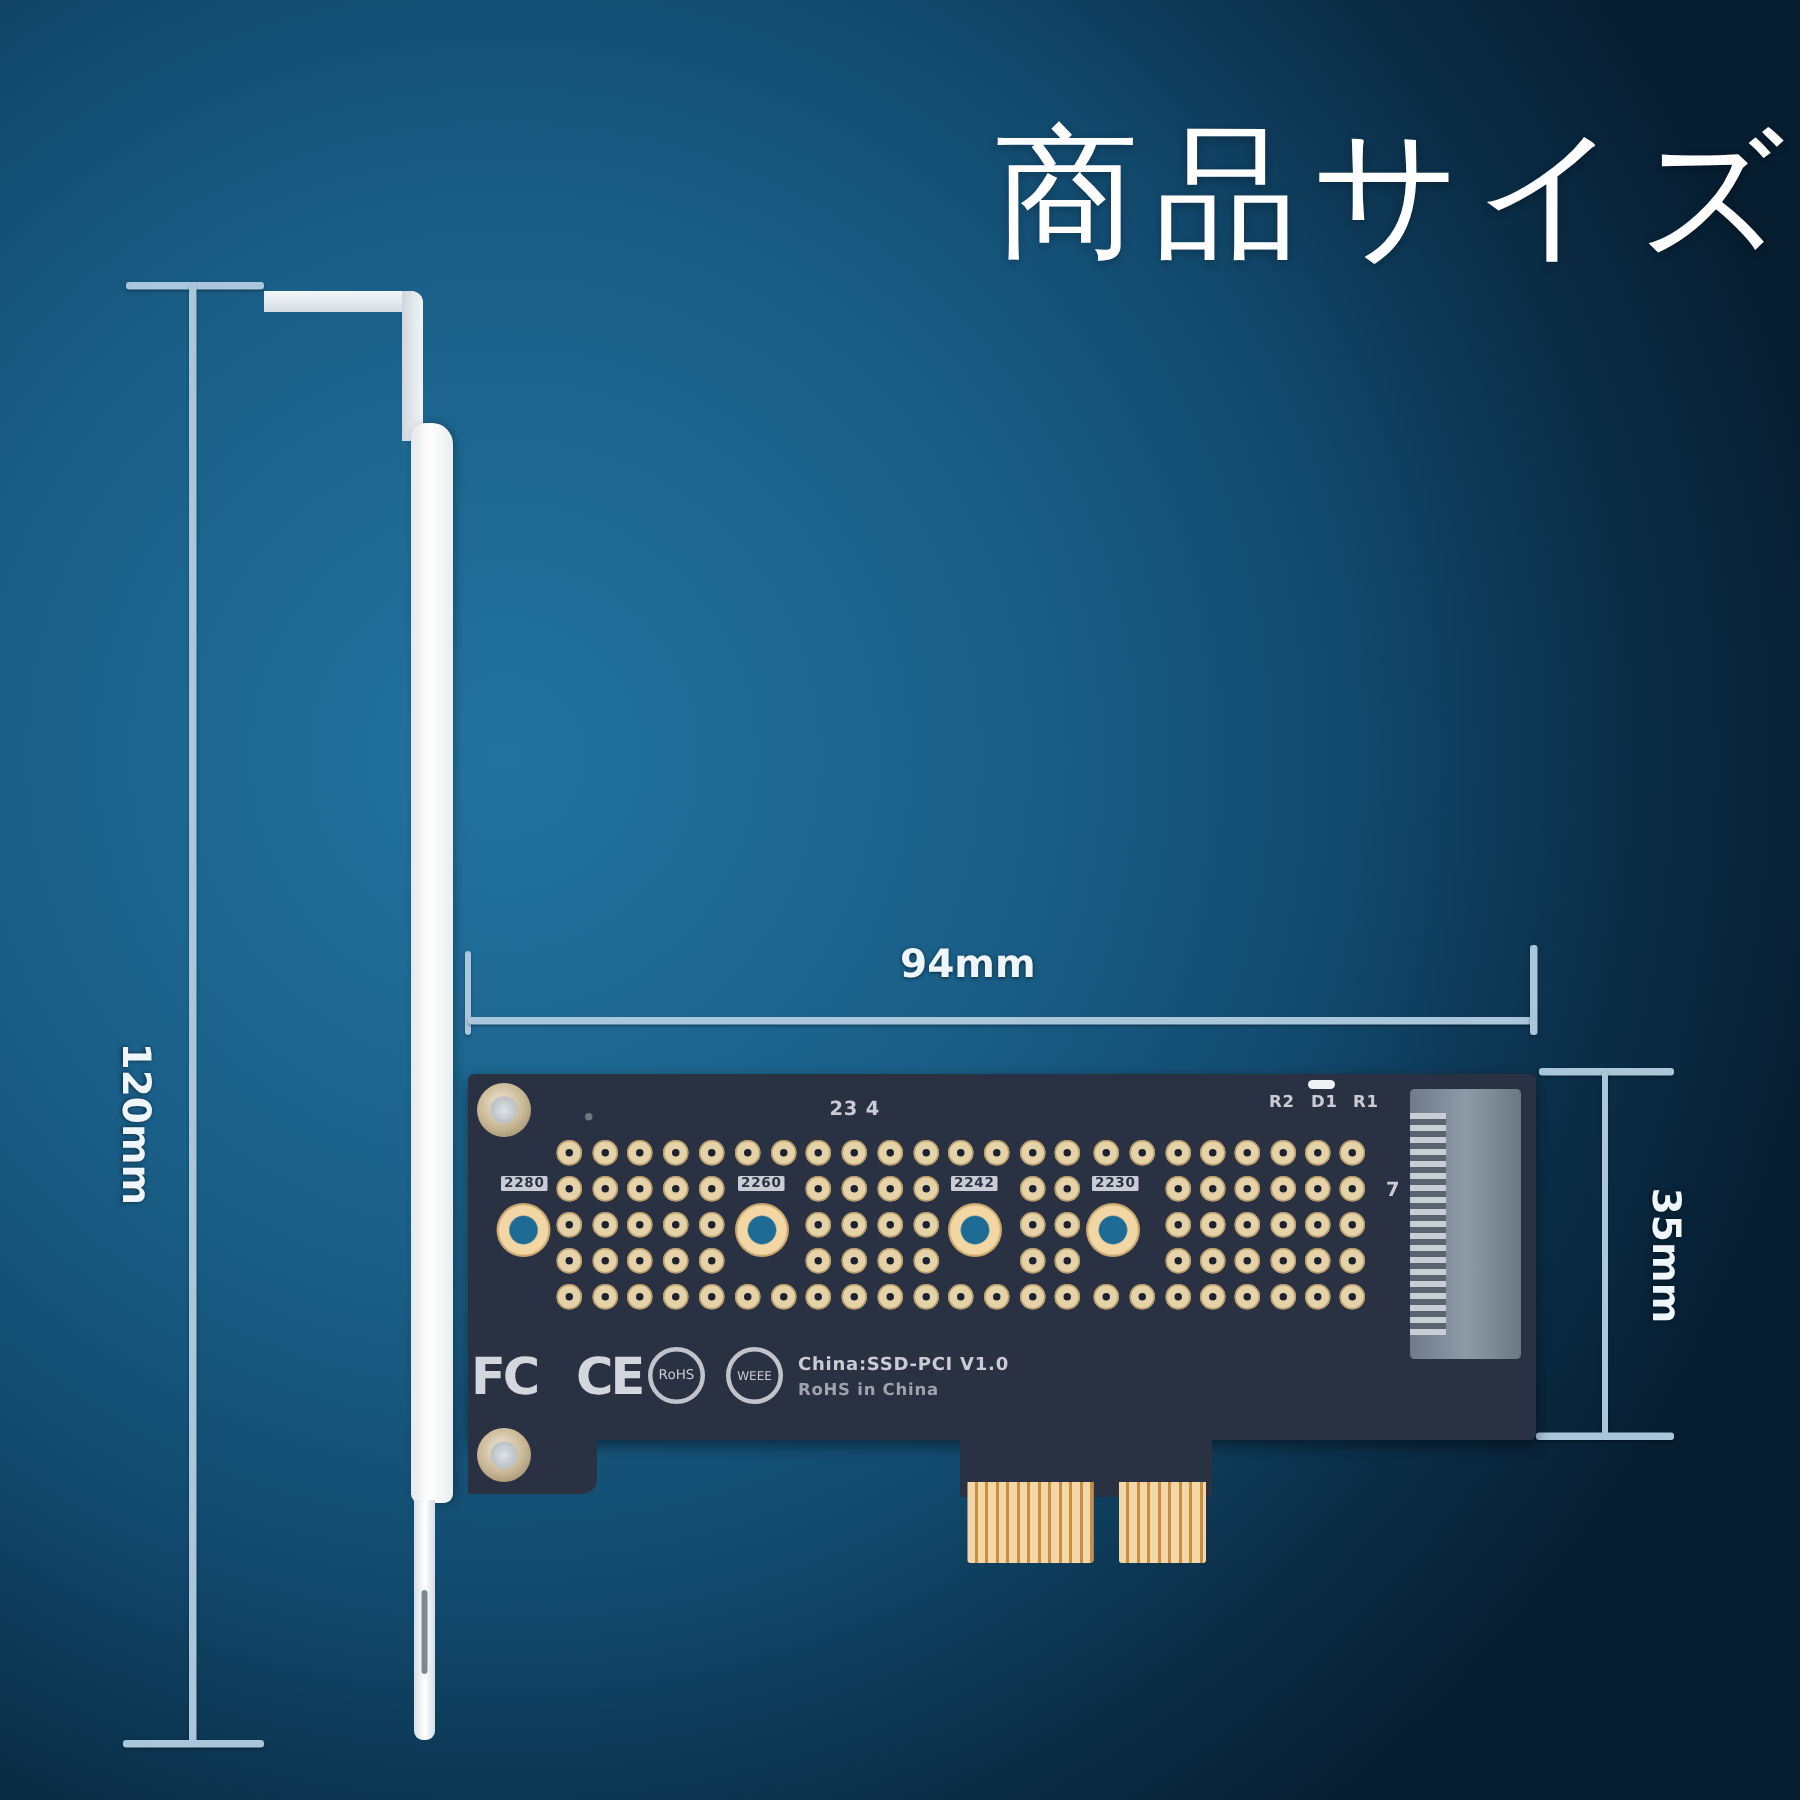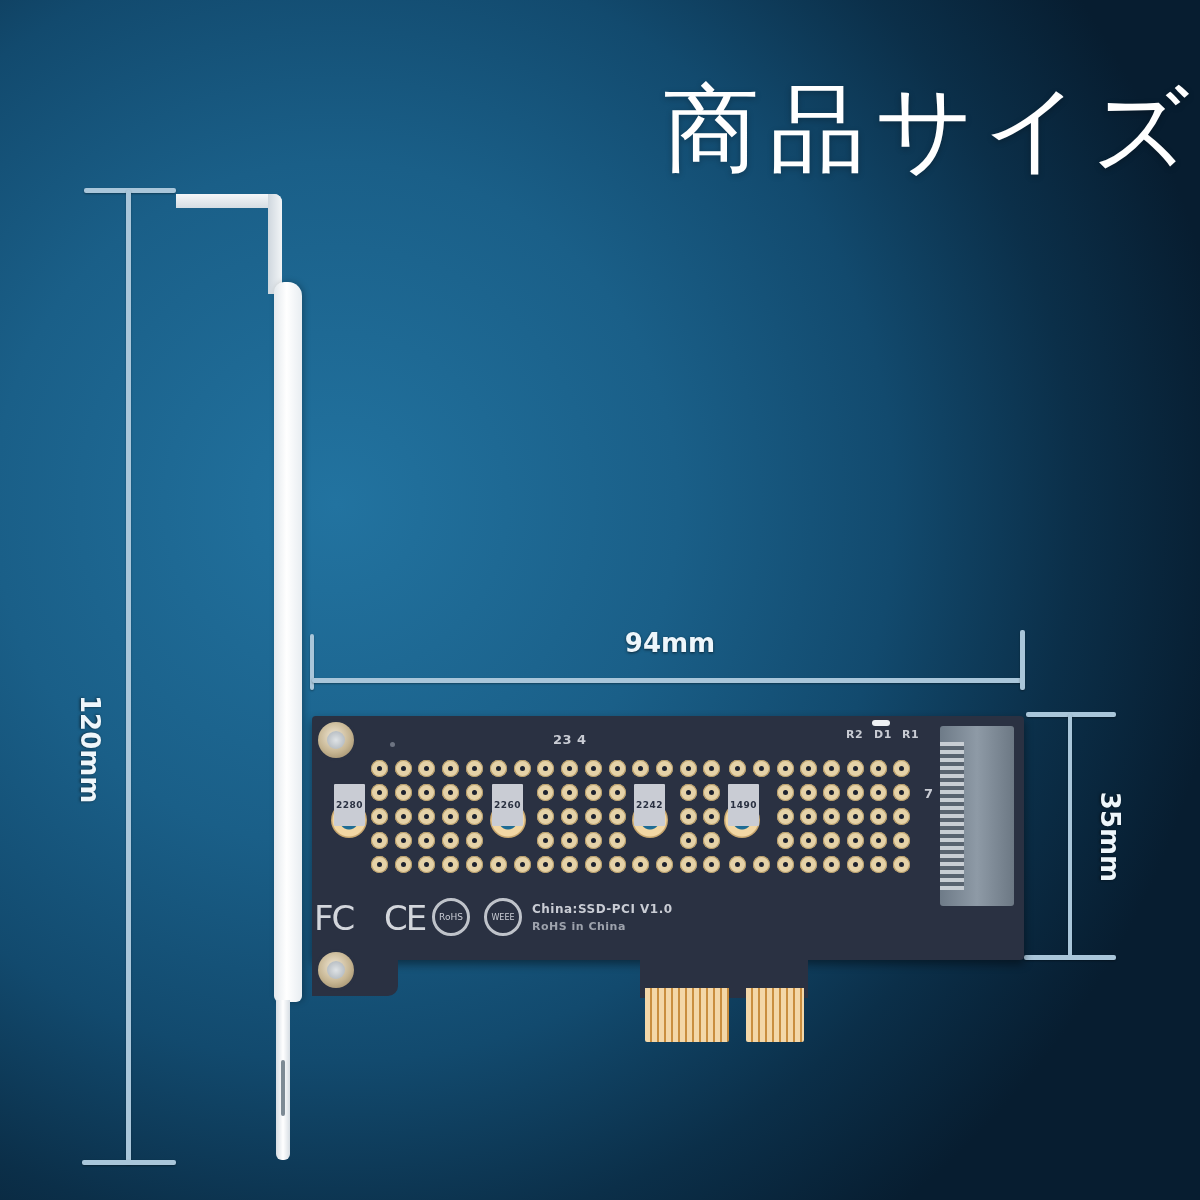--- a/index.html
+++ b/index.html
@@ -76,21 +76,21 @@
       width: 36px; height: 36px; border-radius: 50%;
       background: radial-gradient(circle at 45% 40%, #f1e8d6 0%, #c6b592 55%, #8e7c5b 100%);
       box-shadow: 0 0 0 3px #2a3142;
     }
     .screw::after {
       content: ""; position: absolute; left: 9px; top: 9px; width: 18px; height: 18px; border-radius: 50%;
       background: radial-gradient(circle, #dfe3e6 0%, #a9b0b6 100%);
     }
 
     .silk { color: #c9ccd4; font-size: 11px; font-weight: 700; letter-spacing: 0.5px; white-space: nowrap; }
-    .silk-label-small { background: #c9ccd4; color: #2a3142; font-size: 9px; padding: 16px 2px; border-radius: 1px; }
+    .silk-label-small { background: #c9ccd4; color: #2a3142; font-size: 9px; padding: 0 2px; border-radius: 1px; }
 
     .pad {
       position: absolute; width: 17px; height: 17px; border-radius: 50%;
       background: #e5d2a8; box-shadow: inset 0 0 0 1px #b89c66;
     }
     .pad::after {
       content: ""; position: absolute; left: 6px; top: 6px; width: 5px; height: 5px; border-radius: 50%; background: #1d2230;
     }
     .mount-hole {
       position: absolute; width: 36px; height: 36px; border-radius: 50%;
@@ -100,40 +100,40 @@
     .connector {
       left: 940px; top: 726px; width: 74px; height: 180px;
       background: linear-gradient(90deg, #6e7b88 0%, #8e9aa6 50%, #6c7884 100%);
       border-radius: 3px;
     }
     .connector-pins {
       left: 940px; top: 742px; width: 24px; height: 148px;
       background: repeating-linear-gradient(180deg, #c8ced4 0 4px, #596470 4px 8px);
     }
 
-    .cert { color: #d3d6dc; font-weight: 400; white-space: nowrap; }
+    .cert { color: #d3d6dc; font-weight: 700; white-space: nowrap; }
     .cert-round {
       width: 38px; height: 38px; border-radius: 50%; border: 3px solid #bfc3ca;
       display: flex; align-items: center; justify-content: center; font-size: 14px; color: #c9ccd4; box-sizing: border-box;
     }
   </style>
 </head>
 <body>
 
 <div class="abs title">商品サイズ</div>
 
 <div class="abs dim-line" style="left:84px; top:188px; width:92px; height:5px;"></div>
 <div class="abs dim-line" style="left:126px; top:190px; width:5px; height:974px;"></div>
 <div class="abs dim-line" style="left:82px; top:1160px; width:94px; height:5px;"></div>
 <div class="abs dim-label rot" style="left:40px; top:730px; width:100px; text-align:center;">120mm</div>
 
 <div class="abs dim-line" style="left:310px; top:634px; width:4px; height:56px;"></div>
 <div class="abs dim-line" style="left:312px; top:678px; width:712px; height:5px;"></div>
 <div class="abs dim-line" style="left:1020px; top:630px; width:5px; height:60px;"></div>
-<div class="abs dim-label" style="left:600px; top:628px; width:140px; text-align:center;">94mm</div>
+<div class="abs dim-label" style="left:600px; top:628px; width:140px; ">94mm</div>
 
 <div class="abs dim-line" style="left:1026px; top:712px; width:90px; height:5px;"></div>
 <div class="abs dim-line" style="left:1068px; top:714px; width:4px; height:244px;"></div>
 <div class="abs dim-line" style="left:1024px; top:955px; width:92px; height:5px;"></div>
 <div class="abs dim-label rot" style="left:1060px; top:822px; width:100px; text-align:center;">35mm</div>
 
 <div class="abs bracket-top"></div>
 <div class="abs bracket-vert-upper"></div>
 <div class="abs bracket-body"></div>
 <div class="abs bracket-tab"></div>
@@ -261,21 +261,21 @@
     <div class="pad" style="left:893px; top:856px"></div>
 </div>
 
 <div class="mount-hole" style="left:331px; top:802px;"></div>
 <div class="abs silk silk-label-small" style="left:334px; top:784px;">2280</div>
 <div class="mount-hole" style="left:490px; top:802px;"></div>
 <div class="abs silk silk-label-small" style="left:492px; top:784px;">2260</div>
 <div class="mount-hole" style="left:632px; top:802px;"></div>
 <div class="abs silk silk-label-small" style="left:634px; top:784px;">2242</div>
 <div class="mount-hole" style="left:724px; top:802px;"></div>
-<div class="abs silk silk-label-small" style="left:728px; top:784px;">1490</div>
+<div class="abs silk silk-label-small" style="left:728px; top:784px;">2230</div>
 
 <div class="abs connector"></div>
 <div class="abs connector-pins"></div>
 <div class="abs silk" style="left:924px; top:786px; font-size:13px;">7</div>
 
 <div class="abs cert" style="left:314px; top:898px; font-size:34px; letter-spacing:-2px;">FC</div>
 <div class="abs cert" style="left:384px; top:898px; font-size:34px; letter-spacing:-2px;">CE</div>
 <div class="abs cert-round" style="left:432px; top:898px;">
     <span style="font-size:9px;">RoHS</span>
   </div>

